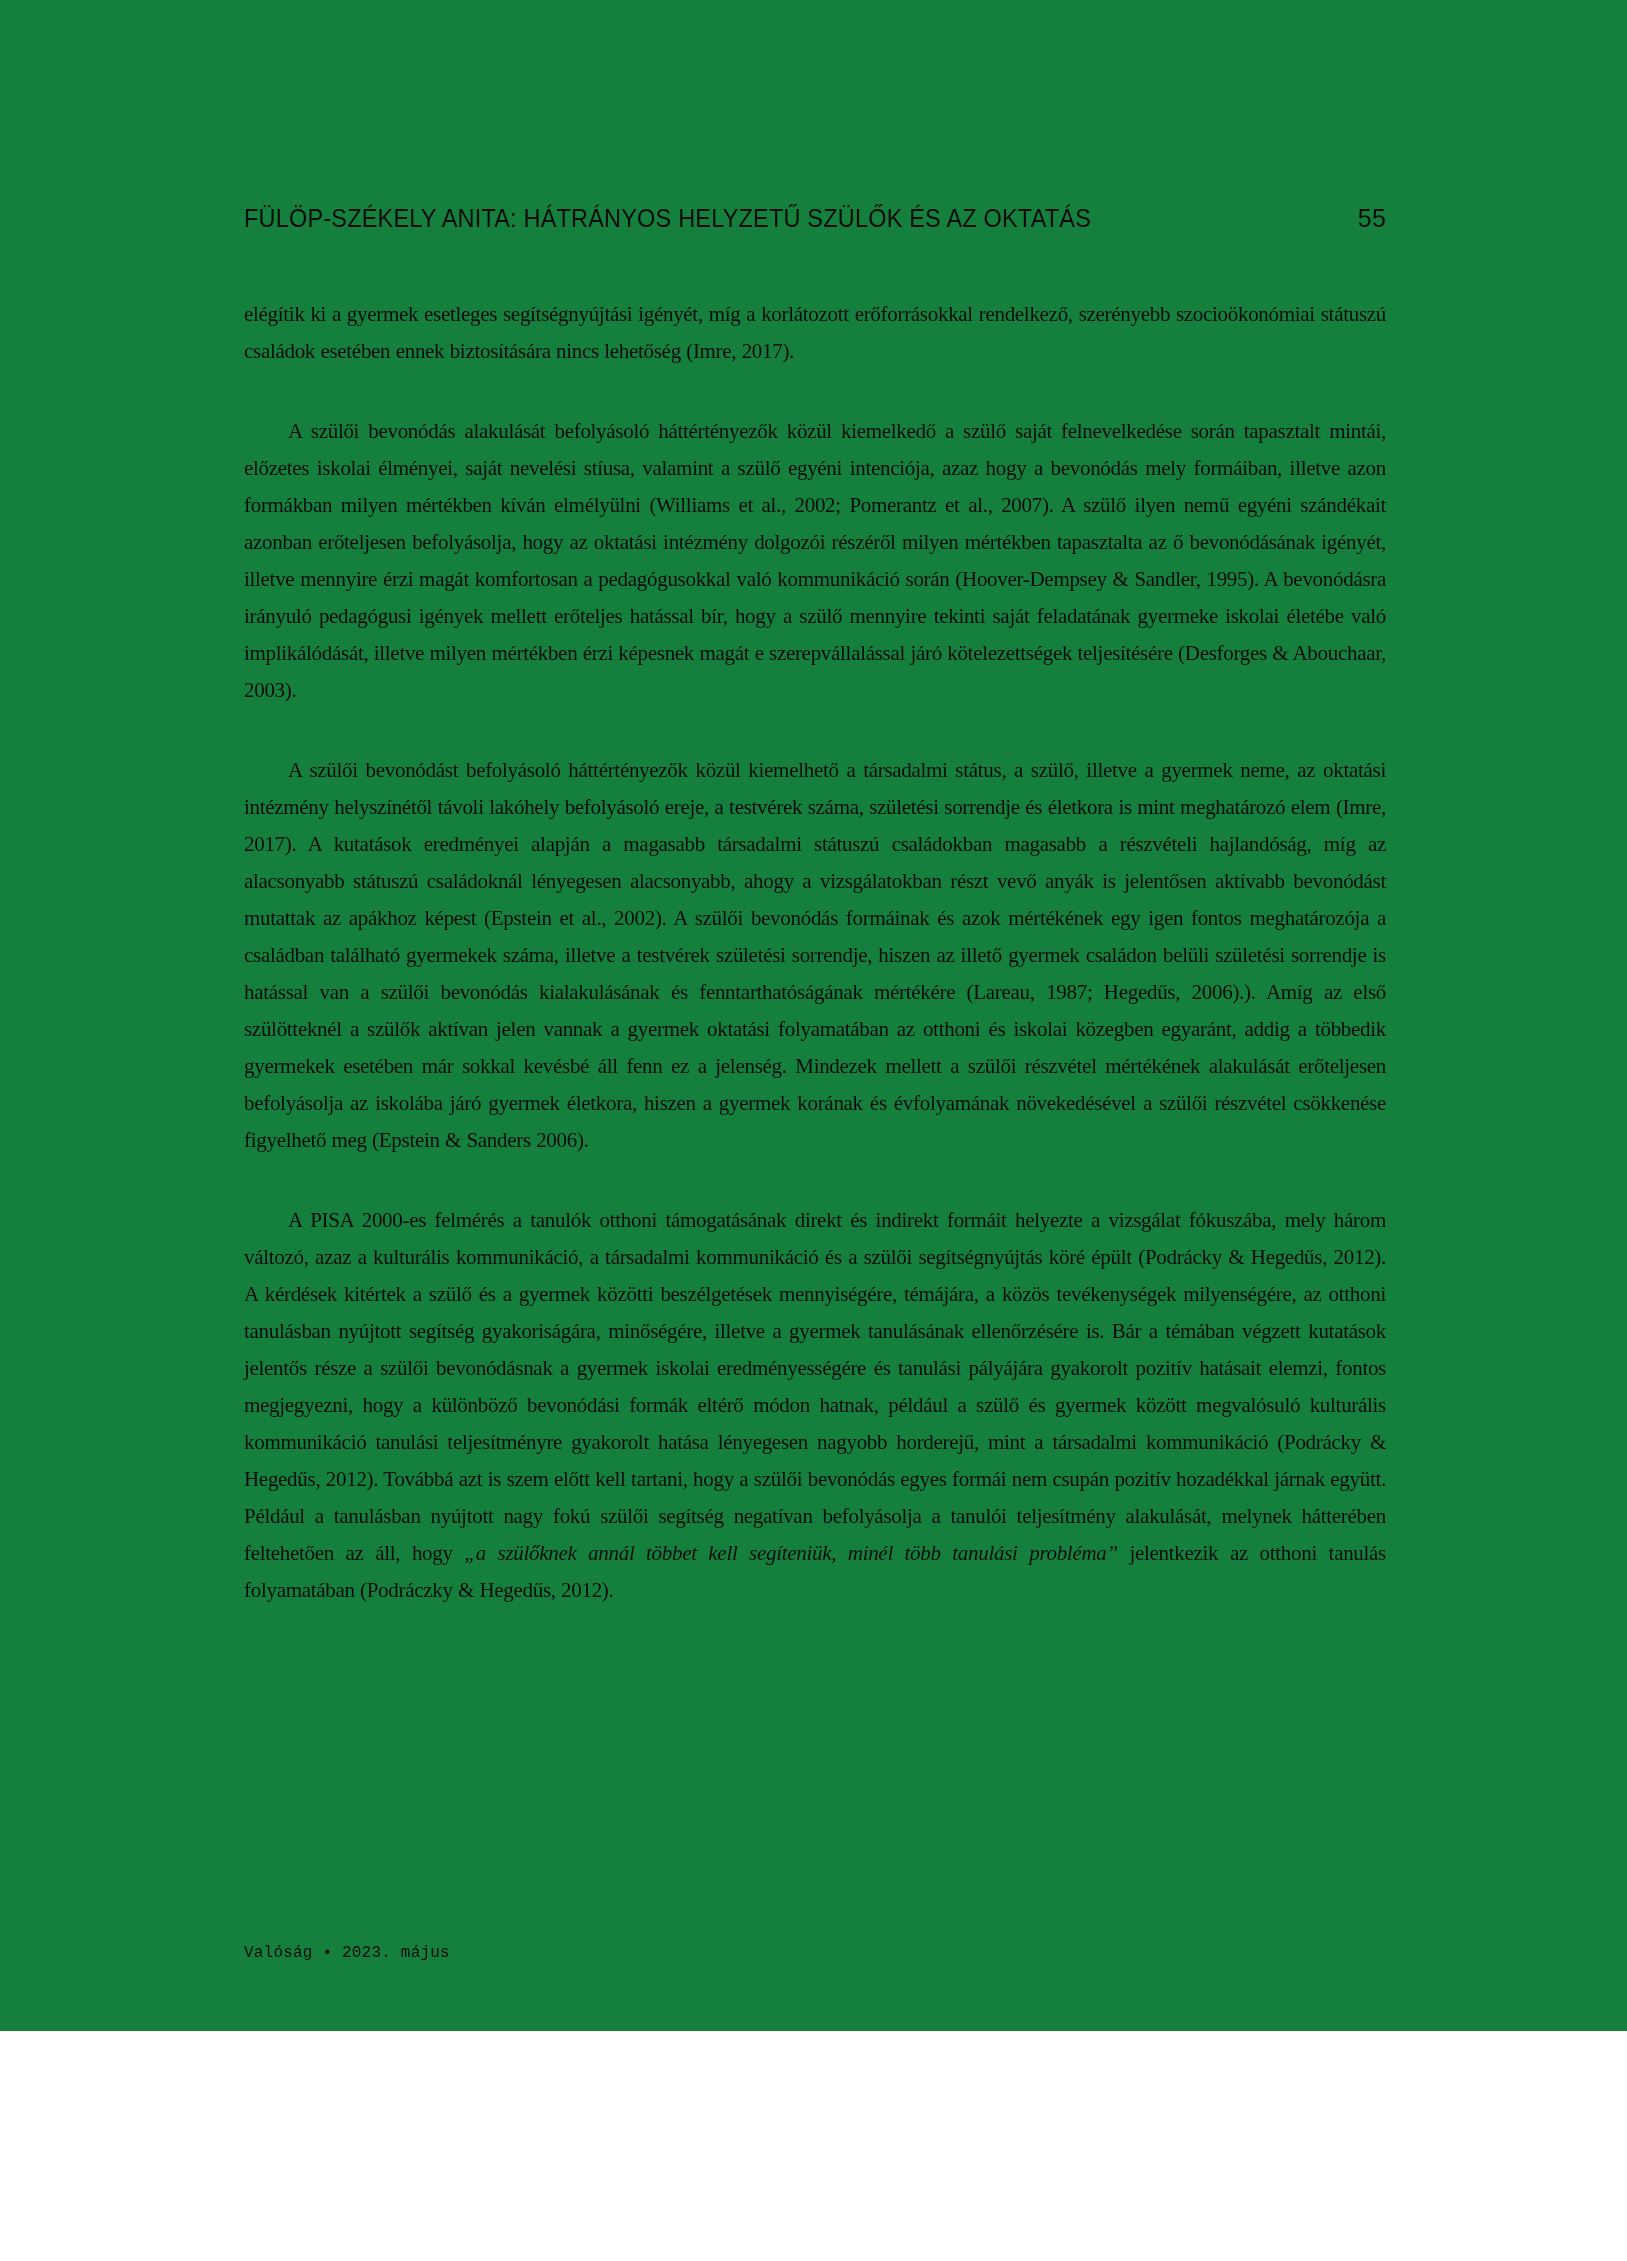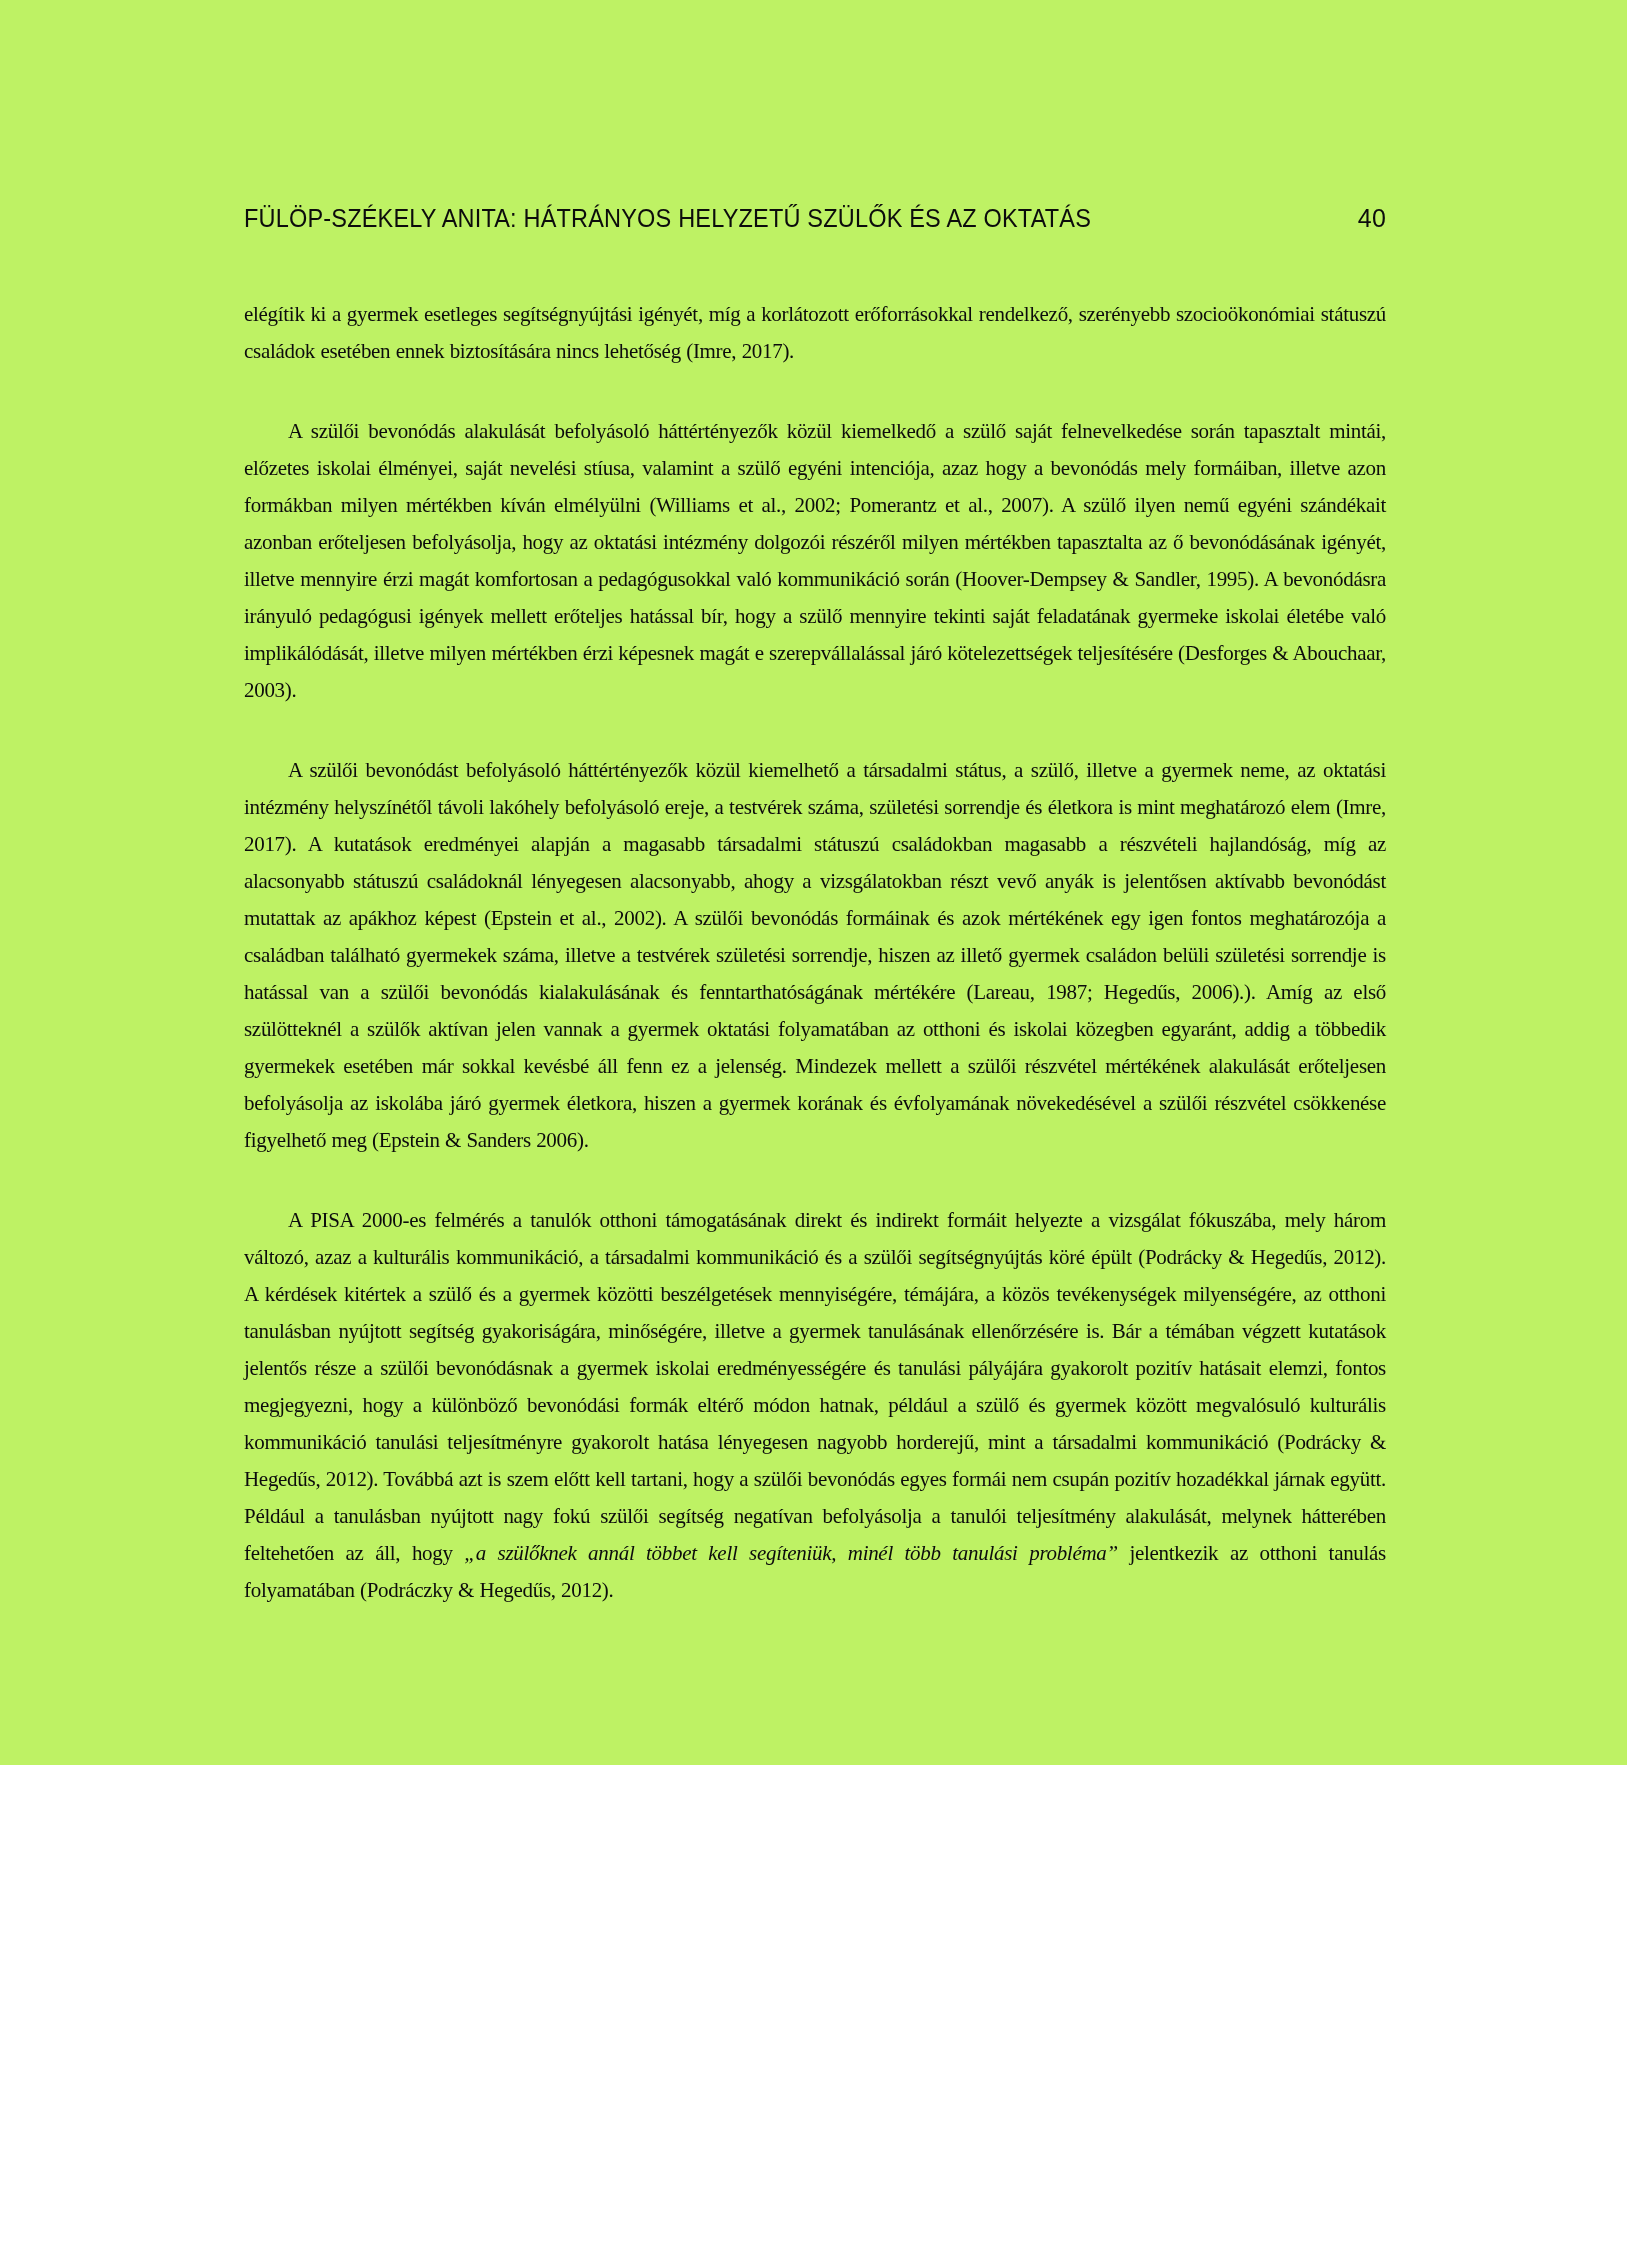--- a/index.html
+++ b/index.html
@@ -3,22 +3,22 @@
 <meta charset="utf-8">
 <style>
   html, body {
     margin: 0;
     padding: 0;
     background: #ffffff;
   }
   .page {
     position: relative;
     width: 1628px;
-    height: 1765px;
-    background: #bef264;
+    height: 2031px;
+    background: #15803d;
     color: #0c0c0c;
     overflow: hidden;
   }
   .header {
     position: absolute;
     left: 244px;
     width: 1142px;
     top: 204px;
     display: flex;
     justify-content: space-between;
@@ -64,21 +64,21 @@
     letter-spacing: 0.2px;
   }
 </style>
 </head>
 <body>
 
 <div class="page">
 
   <div class="header">
     <span class="running-title">FÜLÖP-SZÉKELY ANITA: HÁTRÁNYOS HELYZETŰ SZÜLŐK ÉS AZ OKTATÁS</span>
-    <span class="page-number">40</span>
+    <span class="page-number">55</span>
   </div>
 
   <div class="article-body">
     <p class="para">elégítik ki a gyermek esetleges segítségnyújtási igényét, míg a korlátozott erőforrásokkal rendelkező, szerényebb szocioökonómiai státuszú családok esetében ennek biztosítására nincs lehetőség (Imre, 2017).</p>
     <p class="para indent">A szülői bevonódás alakulását befolyásoló háttértényezők közül kiemelkedő a szülő saját felnevelkedése során tapasztalt mintái, előzetes iskolai élményei, saját nevelési stíusa, valamint a szülő egyéni intenciója, azaz hogy a bevonódás mely formáiban, illetve azon formákban milyen mértékben kíván elmélyülni (Williams et al., 2002; Pomerantz et al., 2007). A szülő ilyen nemű egyéni szándékait azonban erőteljesen befolyásolja, hogy az oktatási intézmény dolgozói részéről milyen mértékben tapasztalta az ő bevonódásának igényét, illetve mennyire érzi magát komfortosan a pedagógusokkal való kommunikáció során (Hoover-Dempsey &amp; Sandler, 1995). A bevonódásra irányuló pedagógusi igények mellett erőteljes hatással bír, hogy a szülő mennyire tekinti saját feladatának gyermeke iskolai életébe való implikálódását, illetve milyen mértékben érzi képesnek magát e szerepvállalással járó kötelezettségek teljesítésére (Desforges &amp; Abouchaar, 2003).</p>
     <p class="para indent">A szülői bevonódást befolyásoló háttértényezők közül kiemelhető a társadalmi státus, a szülő, illetve a gyermek neme, az oktatási intézmény helyszínétől távoli lakóhely befolyásoló ereje, a testvérek száma, születési sorrendje és életkora is mint meghatározó elem (Imre, 2017). A kutatások eredményei alapján a magasabb társadalmi státuszú családokban magasabb a részvételi hajlandóság, míg az alacsonyabb státuszú családoknál lényegesen alacsonyabb, ahogy a vizsgálatokban részt vevő anyák is jelentősen aktívabb bevonódást mutattak az apákhoz képest (Epstein et al., 2002). A szülői bevonódás formáinak és azok mértékének egy igen fontos meghatározója a családban található gyermekek száma, illetve a testvérek születési sorrendje, hiszen az illető gyermek családon belüli születési sorrendje is hatással van a szülői bevonódás kialakulásának és fenntarthatóságának mértékére (Lareau, 1987; Hegedűs, 2006).). Amíg az első szülötteknél a szülők aktívan jelen vannak a gyermek oktatási folyamatában az otthoni és iskolai közegben egyaránt, addig a többedik gyermekek esetében már sokkal kevésbé áll fenn ez a jelenség. Mindezek mellett a szülői részvétel mértékének alakulását erőteljesen befolyásolja az iskolába járó gyermek életkora, hiszen a gyermek korának és évfolyamának növekedésével a szülői részvétel csökkenése figyelhető meg (Epstein &amp; Sanders 2006).</p>
     <p class="para indent"><span>A PISA 2000-es felmérés a tanulók otthoni támogatásának direkt és indirekt formáit helyezte a vizsgálat fókuszába, mely három változó, azaz a kulturális kommunikáció, a társadalmi kommunikáció és a szülői segítségnyújtás köré épült (Podrácky &amp; Hegedűs, 2012). A kérdések kitértek a szülő és a gyermek közötti beszélgetések mennyiségére, témájára, a közös tevékenységek milyenségére, az otthoni tanulásban nyújtott segítség gyakoriságára, minőségére, illetve a gyermek tanulásának ellenőrzésére is. Bár a témában végzett kutatások jelentős része a szülői bevonódásnak a gyermek iskolai eredményességére és tanulási pályájára gyakorolt pozitív hatásait elemzi, fontos megjegyezni, hogy a különböző bevonódási formák eltérő módon hatnak, például a szülő és gyermek között megvalósuló kulturális kommunikáció tanulási teljesítményre gyakorolt hatása lényegesen nagyobb horderejű, mint a társadalmi kommunikáció (Podrácky &amp; Hegedűs, 2012). Továbbá azt is szem előtt kell tartani, hogy a szülői bevonódás egyes formái nem csupán pozitív hozadékkal járnak együtt. Például a tanulásban nyújtott nagy fokú szülői segítség negatívan befolyásolja a tanulói teljesítmény alakulását, melynek hátterében feltehetően az áll, hogy </span><em>„a szülőknek annál többet kell segíteniük, minél több tanulási probléma”</em><span> jelentkezik az otthoni tanulás folyamatában (Podráczky &amp; Hegedűs, 2012).</span></p>
   </div>
 
   <div class="footer">

